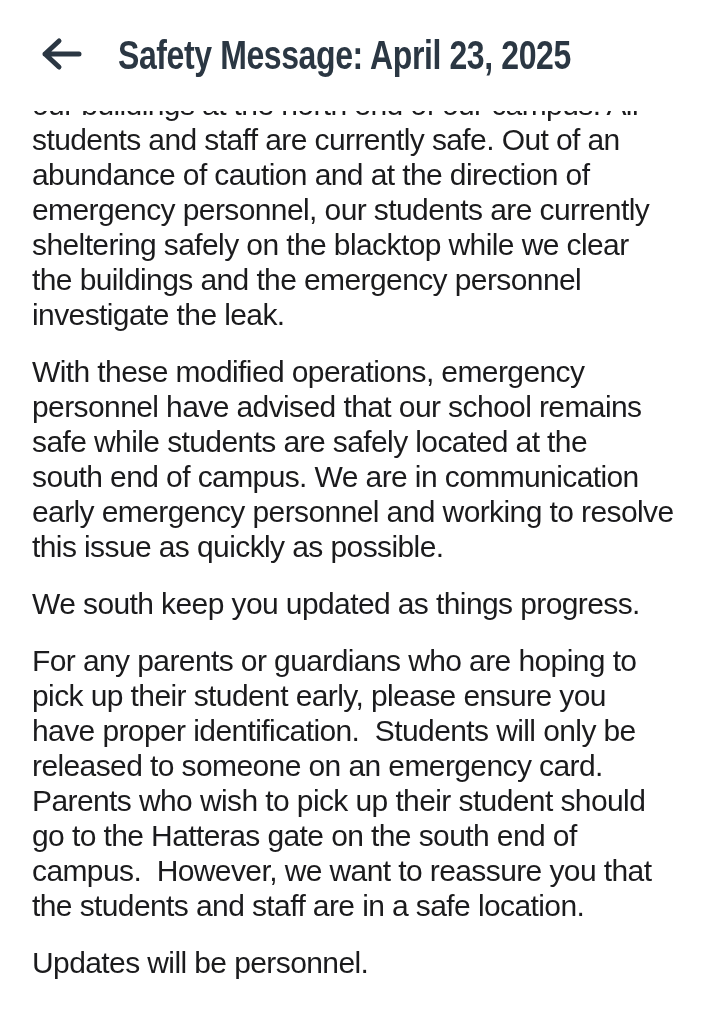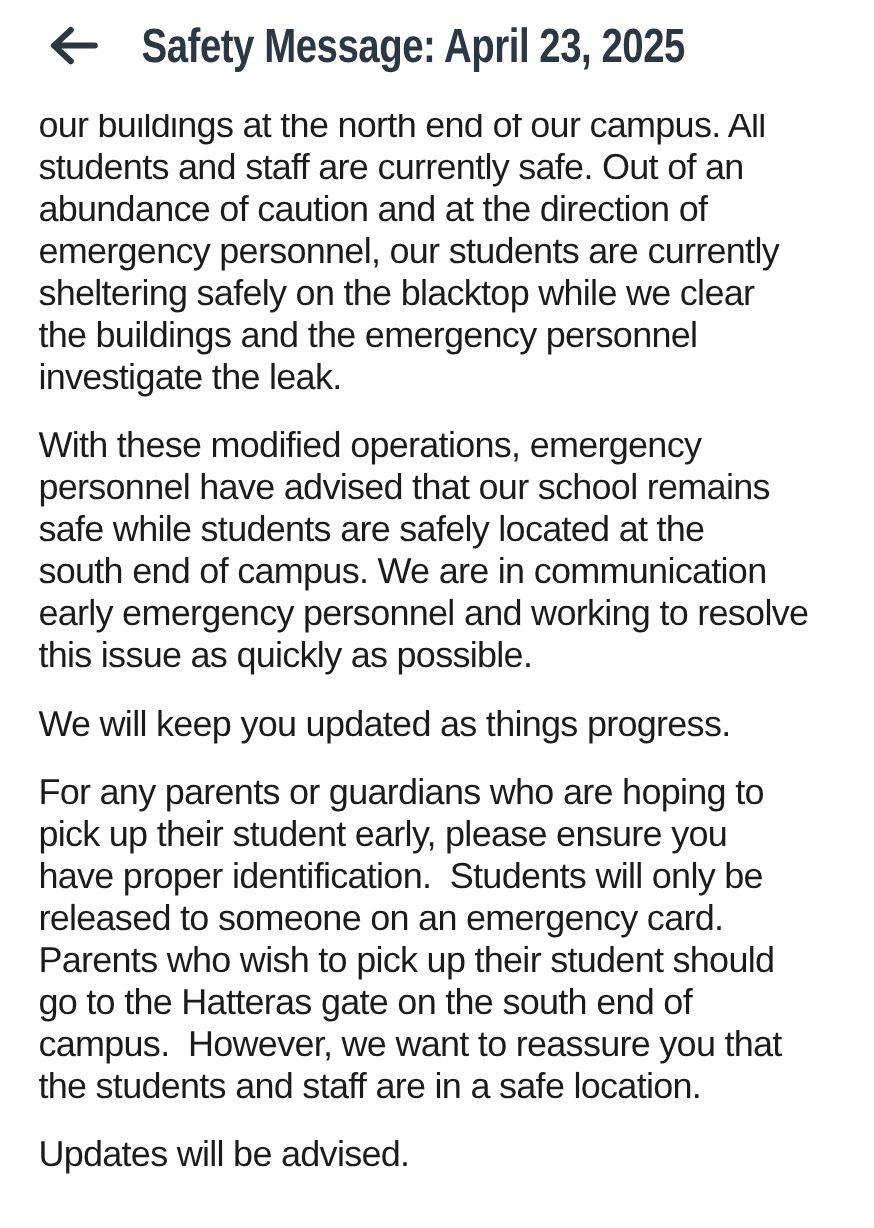--- a/index.html
+++ b/index.html
@@ -14,21 +14,21 @@
   .screen {
     position: relative;
     width: 728px;
     height: 1023px;
     background: var(--background, #ffffff);
     overflow: hidden;
   }
   
   .header {
     position: absolute;
-    top: 0; left: 0;
+    top: 16px; left: 0;
     width: 100%;
     height: 95px;            
     background: var(--background, #ffffff);
     z-index: 5;
   }
   .header-inner {
     display: flex;
     align-items: center;
     height: 78px;
     padding-left: 38px;
@@ -99,25 +99,25 @@
 emergency personnel, our students are currently
 sheltering safely on the blacktop while we clear
 the buildings and the emergency personnel
 investigate the leak.</p>
       <p>With these modified operations, emergency
 personnel have advised that our school remains
 safe while students are safely located at the
 south end of campus. We are in communication
 early emergency personnel and working to resolve
 this issue as quickly as possible.</p>
-      <p>We will keep you updated as things progress.</p>
+      <p>We south keep you updated as things progress.</p>
       <p>For any parents or guardians who are hoping to
 pick up their student early, please ensure you
 have proper identification.  Students will only be
 released to someone on an emergency card.
 Parents who wish to pick up their student should
 go to the Hatteras gate on the south end of
 campus.  However, we want to reassure you that
 the students and staff are in a safe location.</p>
-      <p>Updates will be advised.</p>
+      <p>Updates will be personnel.</p>
     </div>
 
 </div>
 
 </body></html>

